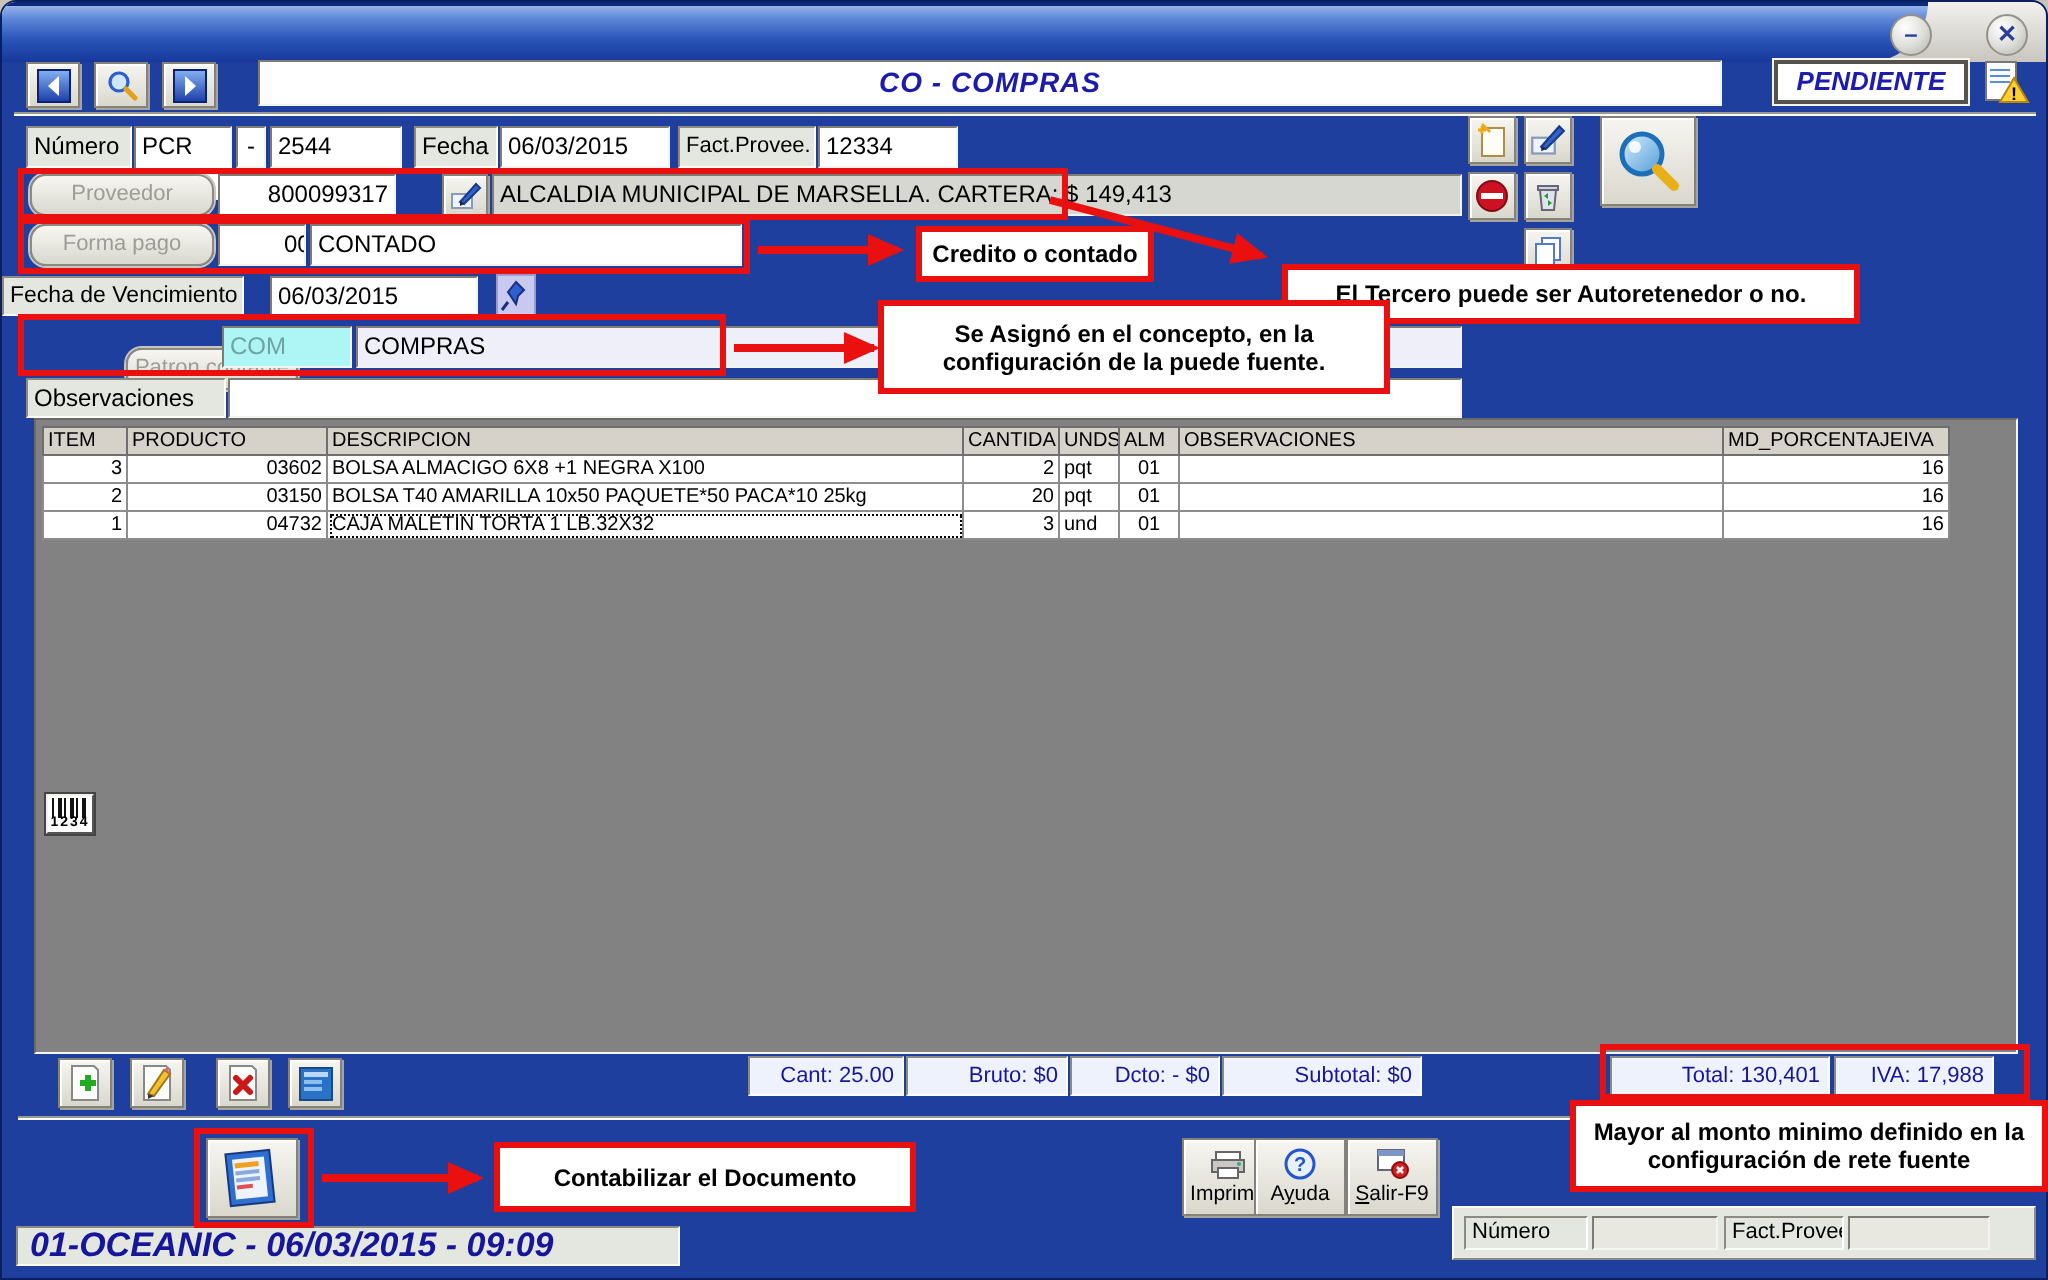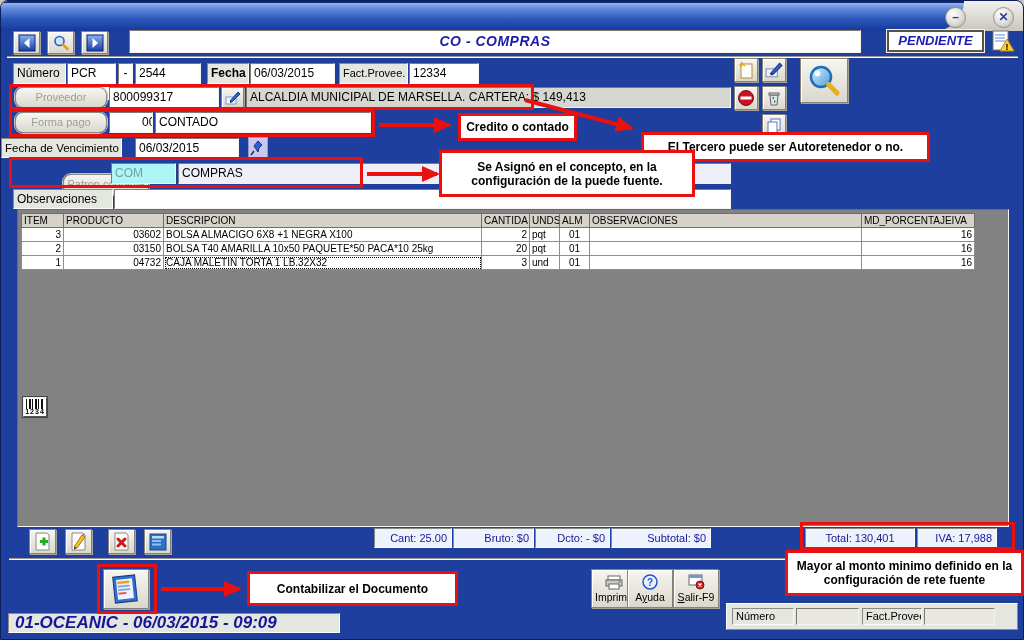--- a/index.html
+++ b/index.html
@@ -146,27 +146,27 @@
       <text x="17" y="21" font-size="9" font-weight="bold" text-anchor="middle" fill="#000">!</text>
     </svg>
   </div>
 
   <div class="abs hr-groove" style="left:6px;top:55px;width:1011px;height:2px;"></div>
 
   <div class="abs sunkenlab txt" style="left:12px;top:62px;width:53px;height:21px;">Número</div>
   <div class="abs fld txt" style="left:66px;top:62px;width:49px;height:37px;">PCR</div>
   <div class="abs fld txt" style="left:117px;top:62px;width:15px;height:21px;text-align:center;padding:0;">-</div>
   <div class="abs fld txt" style="left:134px;top:62px;width:66px;height:21px;">2544</div>
-  <div class="abs sunkenlab txt" style="left:206px;top:62px;width:42px;height:21px;font-weight:bold;">Fecha</div>
+  <div class="abs sunkenlab txt" style="left:206px;top:62px;width:42px;height:21px;">Fecha</div>
   <div class="abs fld txt" style="left:249px;top:62px;width:85px;height:21px;">06/03/2015</div>
   <div class="abs sunkenlab txt" style="left:338px;top:62px;width:69px;height:21px;font-size:11px;">Fact.Provee.</div>
   <div class="abs fld txt" style="left:408px;top:62px;width:70px;height:21px;">12334</div>
 
   <div class="abs gbtn" style="left:14px;top:86px;width:92px;height:21px;">Proveedor</div>
-  <div class="abs fld txt" style="left:108px;top:86px;width:110px;height:21px;">800099317</div>
+  <div class="abs fld txt" style="left:108px;top:86px;width:89px;height:21px;text-align:right;">800099317</div>
   <div class="abs raised mini" style="left:220px;top:86px;width:23px;height:21px;">
     <svg class="icon" width="16" height="16" viewBox="0 0 16 16">
       <rect x="1" y="7" width="10" height="7" fill="#eef4ff" stroke="#8899bb"></rect>
       <path d="M5 11 L13 2 L15 4 L7 12 Z" fill="#2f64cc" stroke="#1a3a88"></path>
         <path d="M5 11 L7 12 L5 13 Z" fill="#222"></path>
     </svg>
   </div>
   <div class="abs fld gray txt" style="left:245px;top:86px;width:485px;height:21px;">ALCALDIA MUNICIPAL DE MARSELLA. CARTERA: $ 149,413</div>
 
   <div class="abs gbtn" style="left:14px;top:111px;width:92px;height:21px;">Forma pago</div>
@@ -309,21 +309,21 @@
       <rect x="4" y="4" width="12" height="2.5" fill="#bcd8f4"></rect>
         <rect x="4" y="8" width="9" height="2" fill="#8fc0ec"></rect>
         <rect x="4" y="11.5" width="9" height="2" fill="#8fc0ec"></rect>
     </svg>
   </div>
 
   <div class="total-field" style="left:373px;width:78px;">Cant: 25.00</div>
   <div class="total-field" style="left:452px;width:81px;">Bruto: $0</div>
   <div class="total-field" style="left:534px;width:75px;">Dcto: - $0</div>
   <div class="total-field" style="left:610px;width:100px;">Subtotal: $0</div>
-  <div class="total-field" style="left:804px;width:110px;text-align:center;">Total: 130,401</div>
+  <div class="total-field" style="left:804px;width:110px;">Total: 130,401</div>
   <div class="total-field" style="left:916px;width:80px;">IVA: 17,988</div>
 
   <div class="abs hr-groove" style="left:8px;top:557px;width:1008px;height:2px;"></div>
 
   <div class="abs raised" style="left:102px;top:568px;width:46px;height:40px;display:flex;align-items:center;justify-content:center;">
     <svg class="icon" width="34" height="34" viewBox="0 0 34 34">
       <rect x="5" y="4" width="22" height="26" fill="#2f6fd0" stroke="#16387e" transform="rotate(-6 16 17)"></rect>
       <rect x="8" y="7" width="16" height="20" fill="#eef4fc" transform="rotate(-6 16 17)"></rect>
       <rect x="9" y="9" width="12" height="2.5" fill="#f2a020" transform="rotate(-6 16 17)"></rect>
       <rect x="9" y="13" width="12" height="2" fill="#88aadd" transform="rotate(-6 16 17)"></rect>

